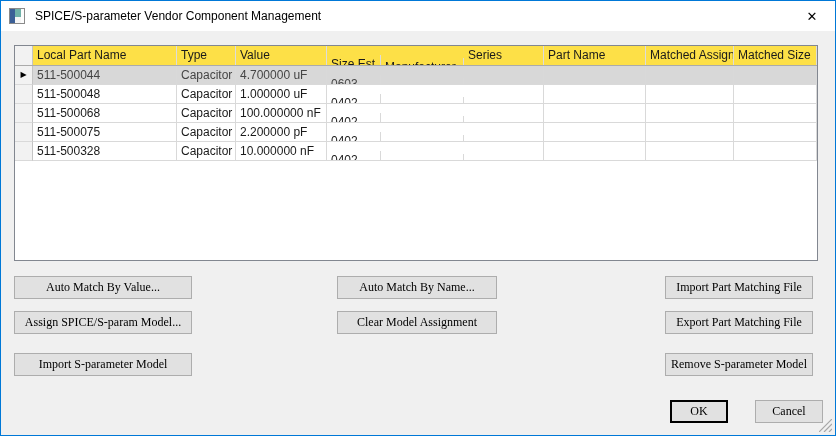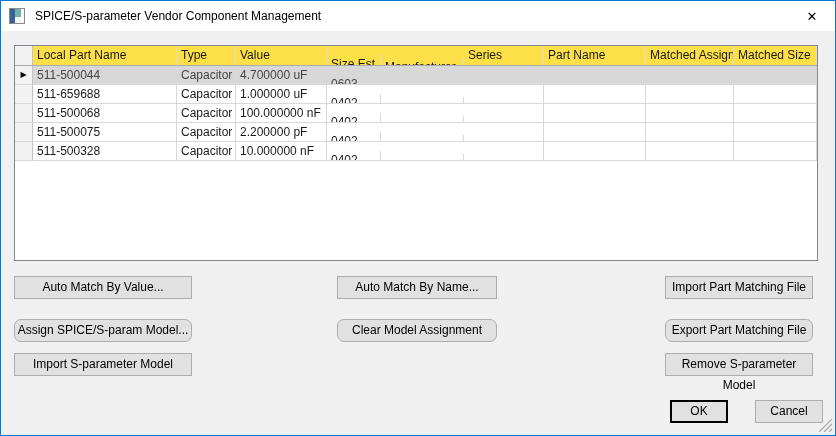--- a/index.html
+++ b/index.html
@@ -58,28 +58,28 @@
   .row-marker { font-size:8px; color:#000; line-height:1; }
   .c0{width:18px;flex:0 0 auto;} .c1{width:144px;flex:0 0 auto;} .c2{width:59px;flex:0 0 auto;}
   .c3{width:91px;flex:0 0 auto;} .c4{width:54px;flex:0 0 auto;margin-top:9px;} .c5{width:83px;flex:0 0 auto;margin-top:12px;}
   .c6{width:80px;flex:0 0 auto;} .c7{width:102px;flex:0 0 auto;} .c8{width:88px;flex:0 0 auto;}
   .c9{flex:1 1 auto;}
 
   
   .btn {
     position:absolute; height:23px;
     background:#e1e1e1; border:1px solid #adadad;
-    font-family:Liberation Sans, sans-serif; font-size:12px; color:#000;
+    font-family:Liberation Serif, serif; font-size:12px; color:#000;
     text-align:center; line-height:21px;
     cursor:default;
   }
   .col-left  { left:13px;  width:178px; }
   .col-mid   { left:336px; width:160px; }
   .col-right { left:664px; width:148px; }
-  .row-a { top:245px; } .row-b { top:288px;border-radius:7px; } .row-c { top:322px; }
+  .row-a { top:245px; } .row-b { top:280px; } .row-c { top:322px; }
   .btn-ok {
     left:669px; top:369px; width:58px; height:23px;
     border:2px solid #000000; line-height:19px;text-align:center;
   }
   .btn-cancel { left:754px; top:369px; width:68px; }
 
   .resize-grip { position:absolute; right:3px; bottom:3px; width:13px; height:13px; }
 </style>
 </head>
 <body>
@@ -124,21 +124,21 @@
         <div class="cell c4">0603</div>
         <div class="cell c5"></div>
         <div class="cell c6"></div>
         <div class="cell c7"></div>
         <div class="cell c8"></div>
         <div class="cell c9"></div>
       </div>
 
       <div class="grid-row">
         <div class="cell rowhdr c0"></div>
-        <div class="cell c1">511-659688</div>
+        <div class="cell c1">511-500048</div>
         <div class="cell c2">Capacitor</div>
         <div class="cell c3">1.000000 uF</div>
         <div class="cell c4">0402</div>
         <div class="cell c5"></div>
         <div class="cell c6"></div>
         <div class="cell c7"></div>
         <div class="cell c8"></div>
         <div class="cell c9"></div>
       </div>
 

